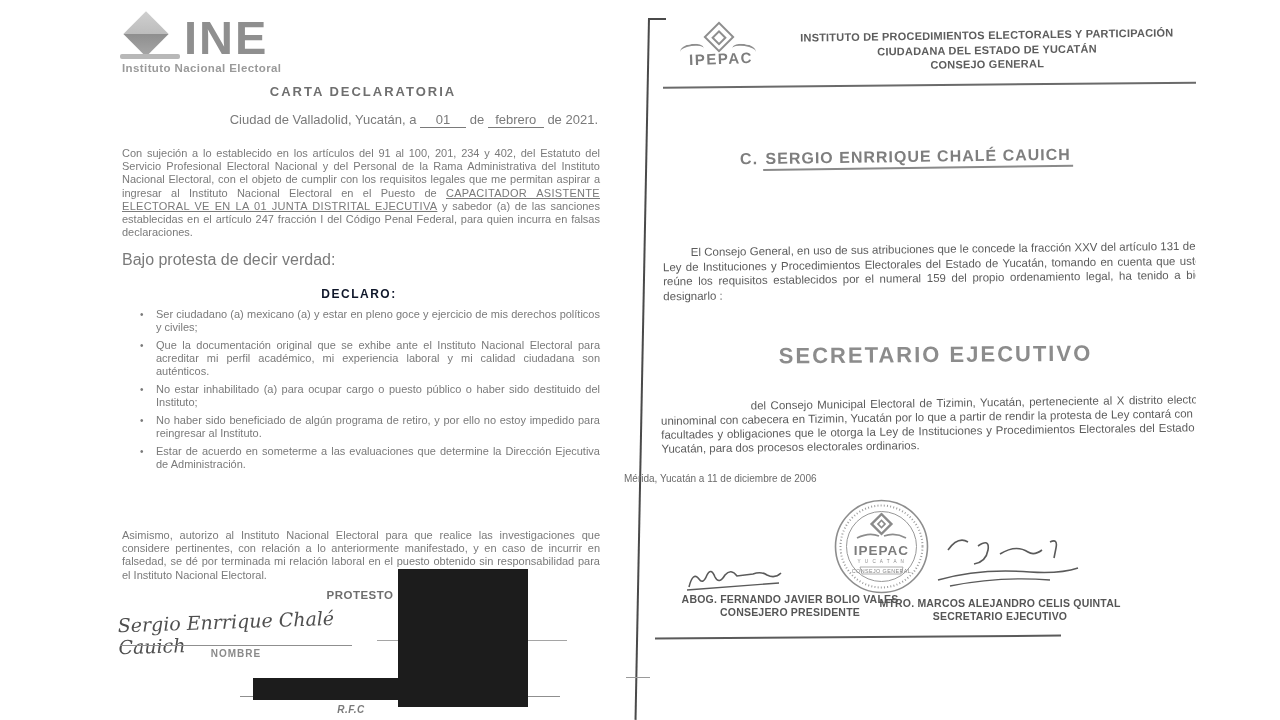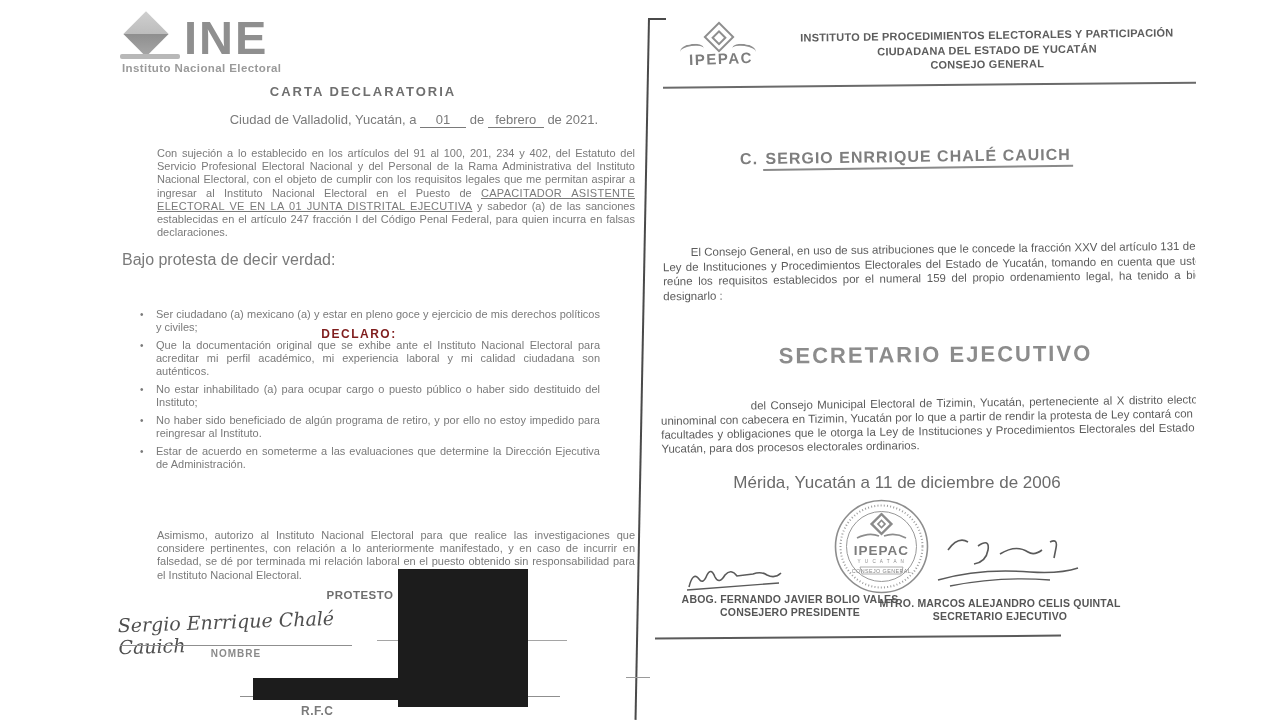--- a/index.html
+++ b/index.html
@@ -12,40 +12,40 @@
   .ine-diamond{left:130px;top:18px;width:32px;height:32px;
     background:linear-gradient(135deg,#cfcfcf 0%,#bdbdbd 49%,#8f8f8f 51%,#a7a7a7 100%);
     transform:rotate(45deg);}
   .ine-base{left:120px;top:54px;width:60px;height:5px;background:#b8b8b8;border-radius:2px;}
   .ine-word{left:184px;top:10px;font-size:47px;font-weight:900;color:#8f8f8f;letter-spacing:2px;}
   .ine-sub{left:122px;top:62px;font-size:11.5px;font-weight:bold;color:#9a9a9a;letter-spacing:.4px;}
   .ld-title{left:120px;top:84px;width:486px;text-align:center;font-size:13px;font-weight:bold;
             letter-spacing:2px;color:#6f6f6f;}
   .ld-date{left:120px;top:112px;width:478px;text-align:right;font-size:13px;color:#7a7a7a;}
   .blank{border-bottom:1px solid #7a7a7a;display:inline-block;text-align:center;}
-  .ld-body{font-size:11px;line-height:13.2px;color:#7a7a7a;text-align:justify;margin-left:35px;}
+  .ld-body{font-size:11px;line-height:13.2px;color:#7a7a7a;text-align:justify;}
   .ld-p1{left:122px;top:136px;width:478px;}
   .pos-underline{text-decoration:underline;letter-spacing:.3px;}
   .ld-oath{left:122px;top:251px;width:478px;font-size:16px;color:#7a7a7a;}
   .ld-declare{left:120px;top:287px;width:478px;text-align:center;font-size:12px;font-weight:bold;
-              letter-spacing:1.5px;color:#7f1d1d;margin-top:40px;}
+              letter-spacing:1.5px;color:#0f172a;}
   .ld-bullets{left:138px;top:308px;width:462px;margin:0;padding:0;list-style:none;}
   .ld-bullets li{position:relative;padding-left:18px;margin-bottom:4.5px;}
   .ld-bullets li::before{content:"•";position:absolute;left:2px;top:0;font-size:10px;color:#7a7a7a;}
   .ld-p2{left:122px;top:518px;width:478px;}
   .ld-protesto{left:300px;top:589px;width:120px;text-align:center;font-size:11.5px;font-weight:bold;
                letter-spacing:.5px;color:#6e6e6e;}
   .ld-sign{left:118px;top:610px;width:250px;font-family:"DejaVu Serif",serif;font-style:italic;
            font-size:19px;color:#4f4f4f;transform:rotate(-2deg);}
   .line{background:#8f8f8f;height:1px;}
   .ld-nombre{left:120px;top:648px;width:232px;text-align:center;font-size:10px;font-weight:bold;
              letter-spacing:1px;color:#8a8a8a;}
   .redact{background:#1c1c1c;}
-  .ld-rfc{left:301px;top:704px;width:100px;text-align:left;font-size:12px;font-weight:bold;
-          color:#7a7a7a;letter-spacing:.5px;}
+  .ld-rfc{left:301px;top:704px;width:100px;text-align:center;font-size:10px;font-weight:bold;
+          color:#7a7a7a;letter-spacing:.5px;font-style:italic;}
 
   
   .page-edge{left:648px;top:18px;width:1.5px;height:702px;background:#4a4a4a;
              transform:rotate(1.1deg);transform-origin:top left;}
   .page-edge-top{left:648px;top:18px;width:18px;height:1.5px;background:#4a4a4a;}
   .ip-diamond{left:708px;top:26px;width:18px;height:18px;border:2.5px solid #8e8e8e;transform:rotate(45deg);}
   .ip-diamond-inner{position:absolute;left:4px;top:4px;width:7px;height:7px;border:2px solid #8e8e8e;}
   .ip-arc{width:24px;height:10px;border-top:2.5px solid #8e8e8e;border-radius:50%;}
   .ip-word{left:678px;top:50px;width:86px;text-align:center;font-size:15px;font-weight:bold;
            letter-spacing:1.5px;color:#7d7d7d;transform:rotate(-2deg);}
@@ -53,21 +53,21 @@
              line-height:14.5px;color:#5d5d5d;letter-spacing:.2px;transform:rotate(-0.8deg);}
   .rd-rule{left:663px;top:84px;width:573px;height:2px;background:#6a6a6a;transform:rotate(-0.55deg);}
   .rd-name{left:740px;top:148px;font-size:16px;color:#7e7e7e;letter-spacing:1px;font-weight:600;
            transform:rotate(-0.8deg);}
   .rd-name .uname{border-bottom:2px solid #8a8a8a;padding:0 2px 2px 2px;}
   .rd-body{font-size:11.5px;line-height:14.5px;color:#5c5c5c;text-align:justify;}
   .rd-p1{left:663px;top:230px;width:545px;text-indent:28px;transform:rotate(-0.7deg);}
   .rd-title{left:663px;top:342px;width:545px;text-align:center;font-size:22px;font-weight:600;
             letter-spacing:2px;color:#8c8c8c;transform:rotate(-0.5deg);}
   .rd-p2{left:661px;top:384px;width:550px;text-indent:90px;line-height:14px;transform:rotate(-0.8deg);}
-  .rd-date{left:687px;top:473px;width:420px;text-align:center;font-size:17px;color:#6b6b6b;}
+  .rd-date{left:624px;top:473px;width:420px;text-align:left;font-size:10px;color:#6b6b6b;}
   .rd-signer{font-size:10.5px;font-weight:bold;color:#565656;text-align:center;line-height:12.5px;
              letter-spacing:.2px;}
   .rd-bottom-rule{left:655px;top:636px;width:406px;height:2px;background:#5a5a5a;transform:rotate(-0.4deg);}
 
   
   .win-edge{left:1272px;top:0;width:2px;height:720px;background:#1f1f1f;}
   .scroll-thumb{left:1265px;top:122px;width:15px;height:156px;background:#fdfdfd;
                 border:1px solid #ececec;border-radius:7px;box-shadow:-1px 2px 5px rgba(0,0,0,.22);}
 </style>
 </head>

